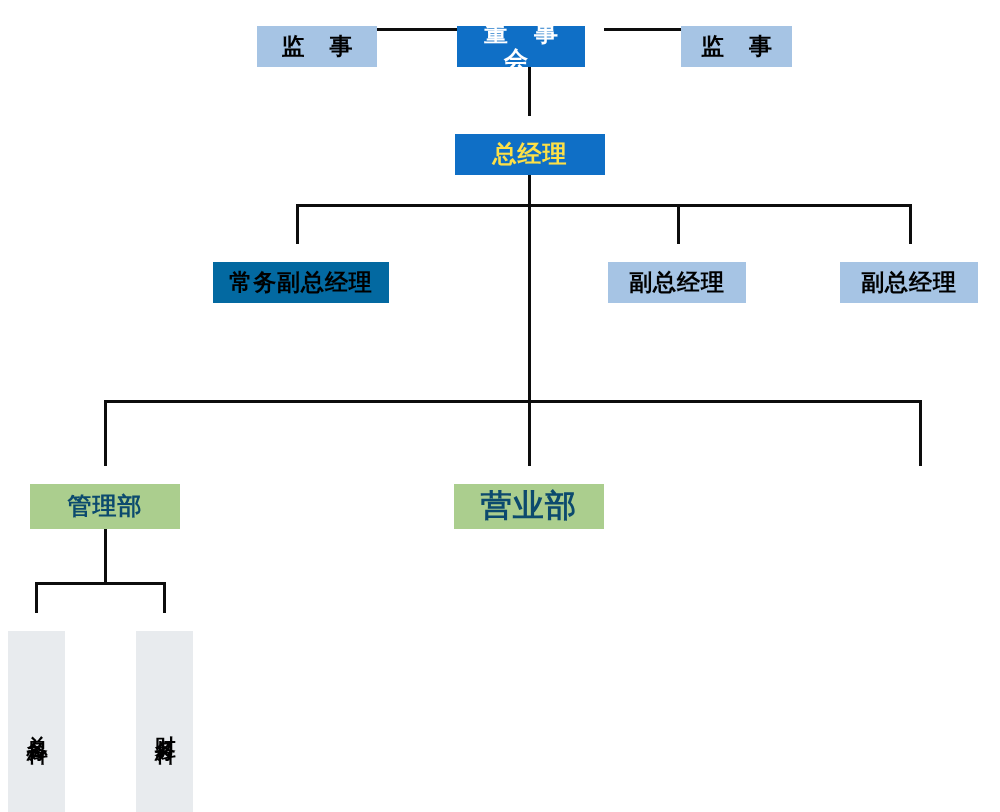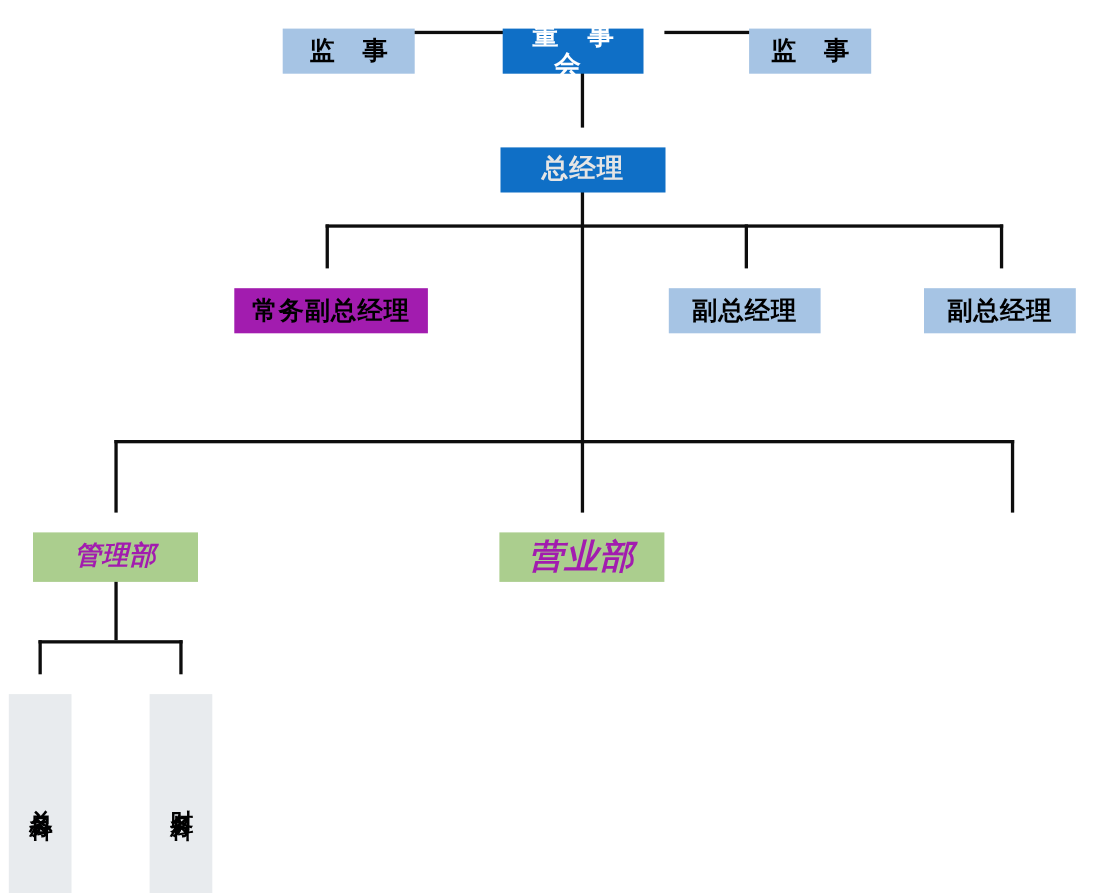--- a/index.html
+++ b/index.html
@@ -35,22 +35,21 @@
   .node.dark-blue {
     background: #0f6fc6;
     color: #ffffff;
   }
   .node.light-blue {
     background: #a6c4e4;
     color: #000000;
   }
   .node.green {
     background: #abce8e;
-    color: #a21caf;
-    font-style: italic;
+    color: #0c4a6e;
   }
   .node.gray {
     background: #e8ebee;
     color: #000000;
   }
   .node.vertical {
     writing-mode: vertical-rl;
     text-orientation: upright;
     letter-spacing: 0.18em;
     align-items: center;
@@ -91,23 +90,23 @@
   <div class="conn h" style="left: 35px; top: 582px; width: 131px; background: rgb(13, 13, 13);"></div>
   <div class="conn v" style="left: 35px; top: 582px; height: 31px; background: rgb(13, 13, 13);"></div>
   <div class="conn v" style="left: 163px; top: 582px; height: 31px; background: rgb(13, 13, 13);"></div>
 
   <div class="node light-blue spacer-wide" style="left: 257px; top: 8px; width: 120px; height: 41px; font-size: 23px; background: rgb(166, 196, 228);">监 事</div>
 
   <div class="node dark-blue spacer-wide" style="left: 457px; top: 8px; width: 128px; height: 41px; font-size: 24px; background: rgb(15, 111, 198); color: rgb(255, 255, 255);">董 事 会</div>
 
   <div class="node light-blue spacer-wide" style="left: 681px; top: 8px; width: 111px; height: 41px; font-size: 23px; background: rgb(166, 196, 228);">监 事</div>
 
-  <div class="node dark-blue" style="left: 455px; top: 116px; width: 150px; height: 41px; font-size: 24px; background: rgb(15, 111, 198); color: #e5e5e5;">总经理</div>
+  <div class="node dark-blue" style="left: 455px; top: 116px; width: 150px; height: 41px; font-size: 24px; background: rgb(15, 111, 198); color: #fde047;">总经理</div>
 
-  <div class="node light-blue" style="left: 213px; top: 244px; width: 176px; height: 41px; font-size: 23px; background: #a21caf;">常务副总经理</div>
+  <div class="node light-blue" style="left: 213px; top: 244px; width: 176px; height: 41px; font-size: 23px; background: #0369a1;">常务副总经理</div>
 
   <div class="node light-blue" style="left: 608px; top: 244px; width: 138px; height: 41px; font-size: 23px; background: rgb(166, 196, 228);">副总经理</div>
 
   <div class="node light-blue" style="left: 840px; top: 244px; width: 138px; height: 41px; font-size: 23px; background: rgb(166, 196, 228);">副总经理</div>
 
   <div class="node green" style="left: 30px; top: 466px; width: 150px; height: 45px; font-size: 24px; background: rgb(171, 206, 142);">管理部</div>
 
   <div class="node green" style="left: 454px; top: 466px; width: 150px; height: 45px; font-size: 31px; background: rgb(171, 206, 142);">营业部</div>
 
 

